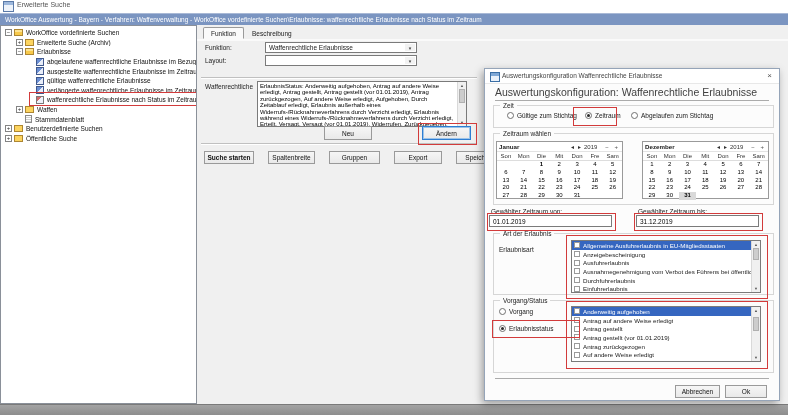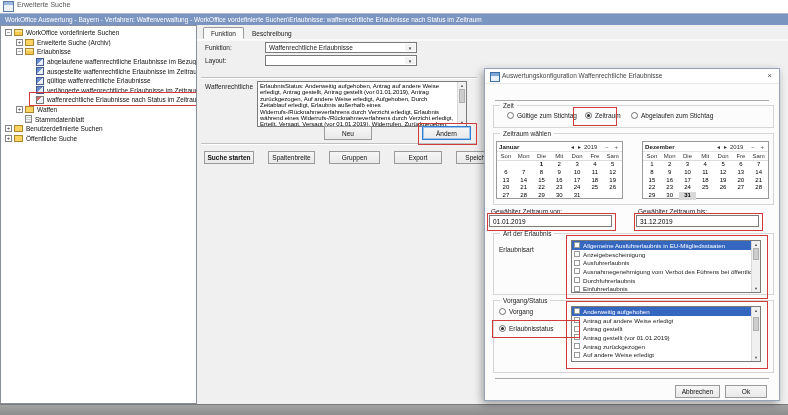--- a/index.html
+++ b/index.html
@@ -228,20 +228,21 @@
       </div>
   </div>
 
   <div class="dialog">
     <div class="dlg-titlebar">
       <span class="dlg-icon"></span>
       <span class="dlg-titletext">Auswertungskonfiguration Waffenrechtliche Erlaubnisse</span>
       <span class="dlg-close">×</span>
     </div>
 
+    <div class="dlg-heading">Auswertungskonfiguration: Waffenrechtliche Erlaubnisse</div>
     <div class="dlg-hr" style="top:31px;"></div>
 
     <div class="gbox" style="left:8px;top:36px;width:281px;height:23px;">
       <span class="gbox-label">Zeit</span>
     </div>
     <div id="zeit-radios" style="position:absolute;left:8px;top:43px;right:7px;height:12px;">
         <span class="radio">
           <span class="rb"></span>
           <span class="rlabel">Gültige zum Stichtag</span>
         </span>

